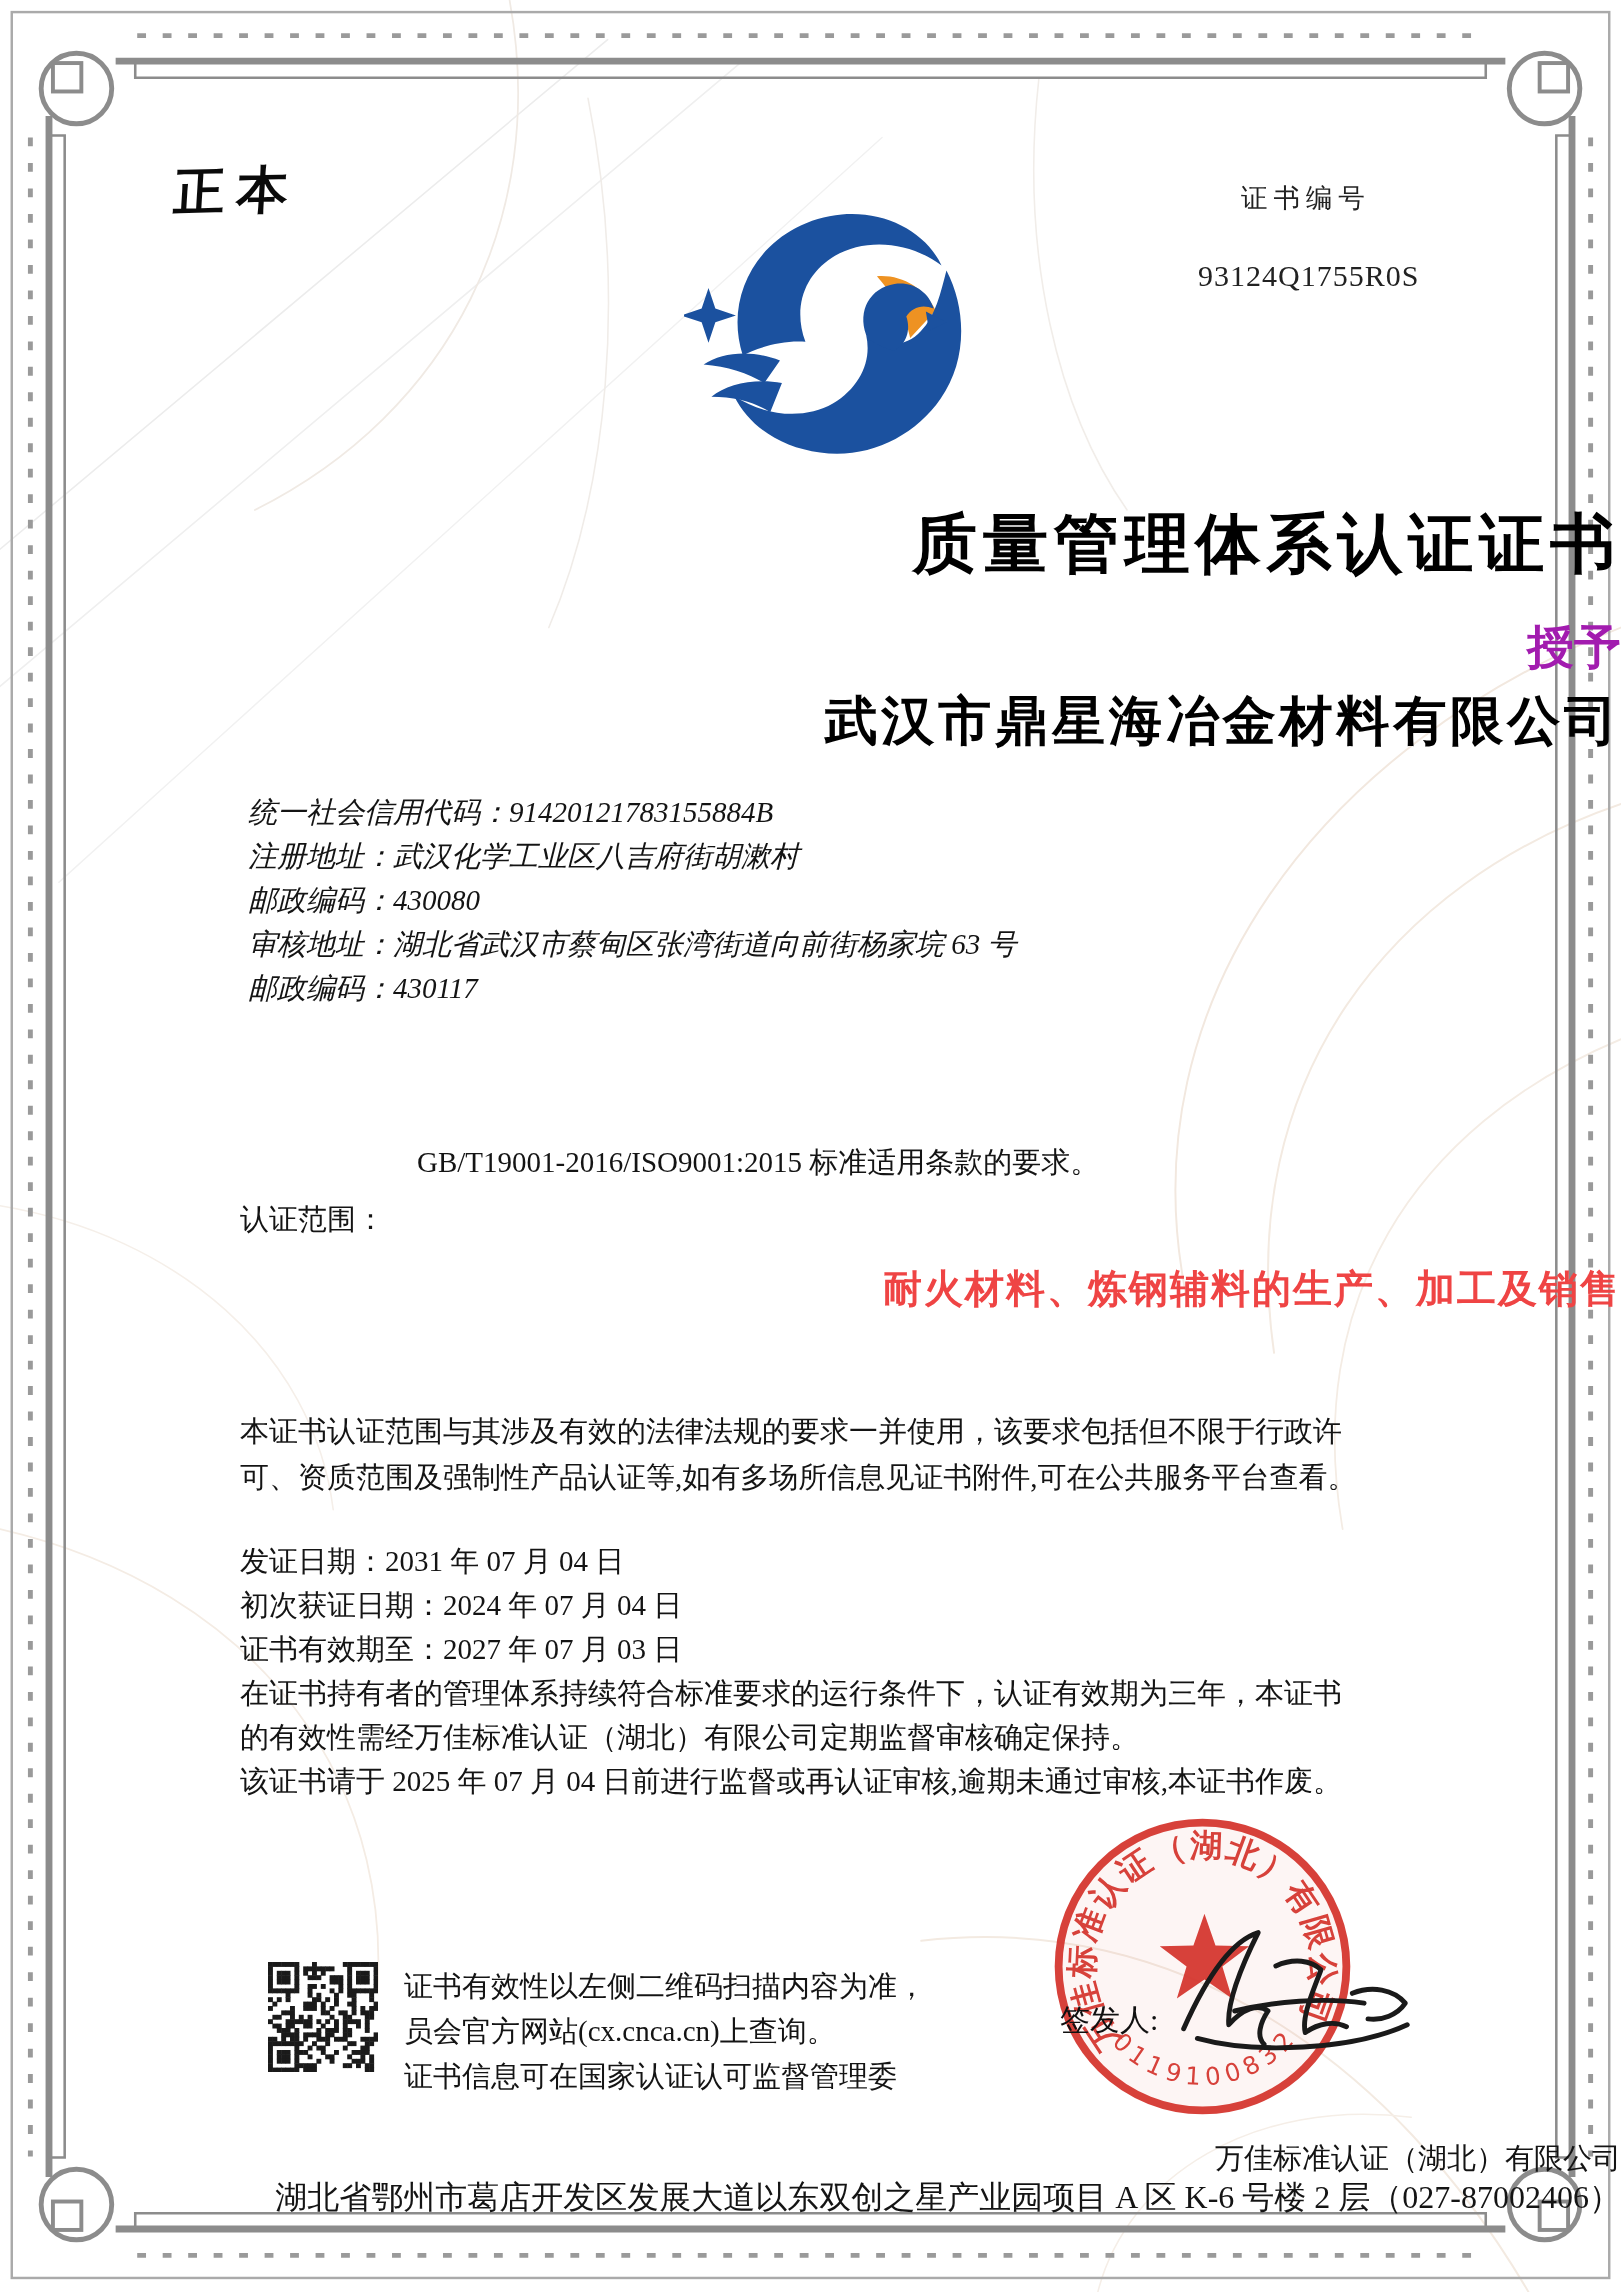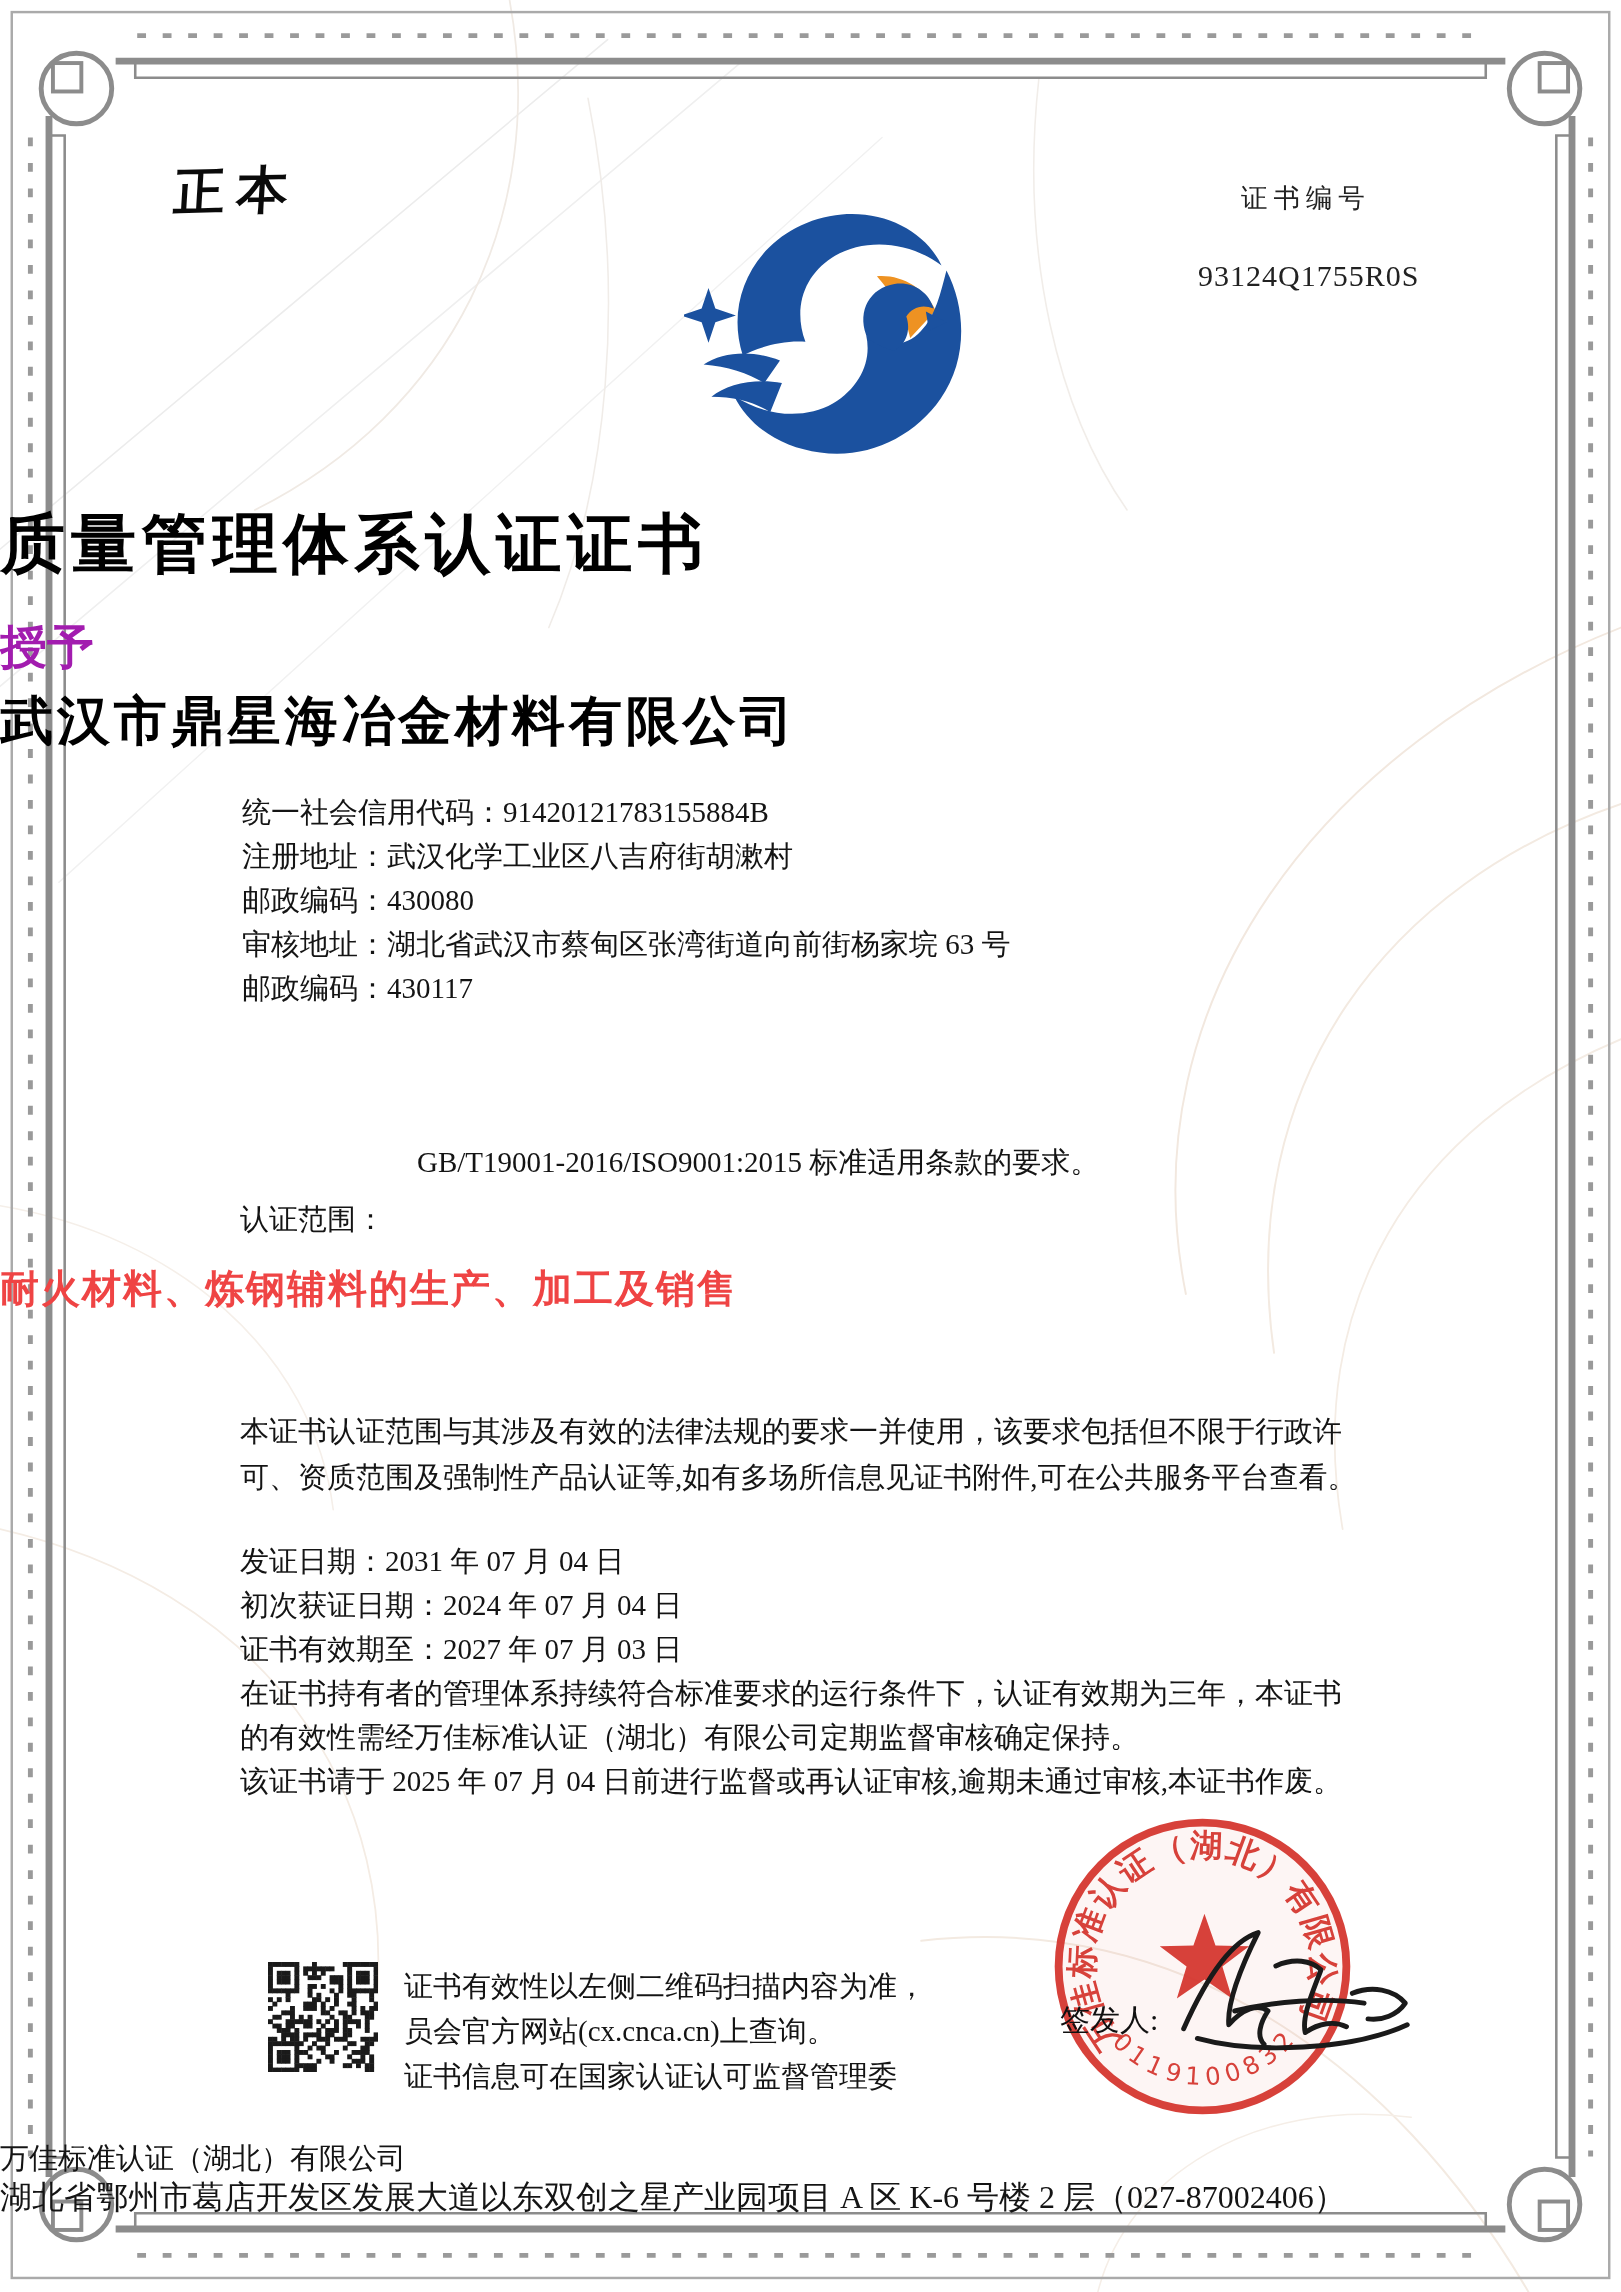--- a/index.html
+++ b/index.html
@@ -5,34 +5,34 @@
   html,body{margin:0;padding:0;background:#e8e8e8;}
   .page{
     position:relative;
     width:1621px;height:2293px;
     background:#ffffff;
     overflow:hidden;
     font-family:"Liberation Serif","DejaVu Serif",serif;
     color:#111;
   }
   .abs{position:absolute;}
-  .center{left:0;width:1621px;text-align:left;}
+  .center{left:0;width:1621px;text-align:right;}
   .copy-label{
     left:174px;top:157px;
     font-size:51px;font-weight:bold;letter-spacing:11.8px;
     transform:skewX(-5deg) rotate(-1.5deg);
     color:#0a0a0a;
   }
   .certno-label{left:1241px;top:180px;font-size:26.5px;letter-spacing:5.9px;color:#222;}
   .certno{left:1198px;top:222px;font-size:30px;letter-spacing:1px;color:#222;margin-top:37px;}
   .cert-title{top:500px;font-size:65px;font-weight:bold;letter-spacing:5.9px;color:#000;}
   .award{top:616px;font-size:47px;font-weight:bold;color:#a21caf;}
   .company{top:686px;font-size:53px;font-weight:bold;letter-spacing:3.9px;color:#000;}
   .bodytext{font-size:29px;color:#141414;}
-  .info-block{left:242px;top:790px;line-height:44px;}
+  .info-block{left:248px;top:790px;line-height:44px;font-style:italic;}
   .stmt1{left:309px;top:1095px;}
   .stmt2{left:417px;top:1143px;}
   .scope-label{left:240px;top:1200px;}
   .scope-value{top:1262px;font-size:39px;font-weight:bold;letter-spacing:2px;color:#ef4444;}
   .legal-block{left:240px;top:1408px;line-height:46px;}
   .validity-block{left:240px;top:1539px;line-height:44px;}
   .qr-box{left:268px;top:1962px;width:110px;height:110px;}
   .qr-note{left:404px;top:1964px;line-height:45px;}
   .issuer{left:1060px;top:2000px;font-size:30px;color:#101010;z-index:6;}
   .footer-company{top:2139px;font-size:29px;color:#141414;}

